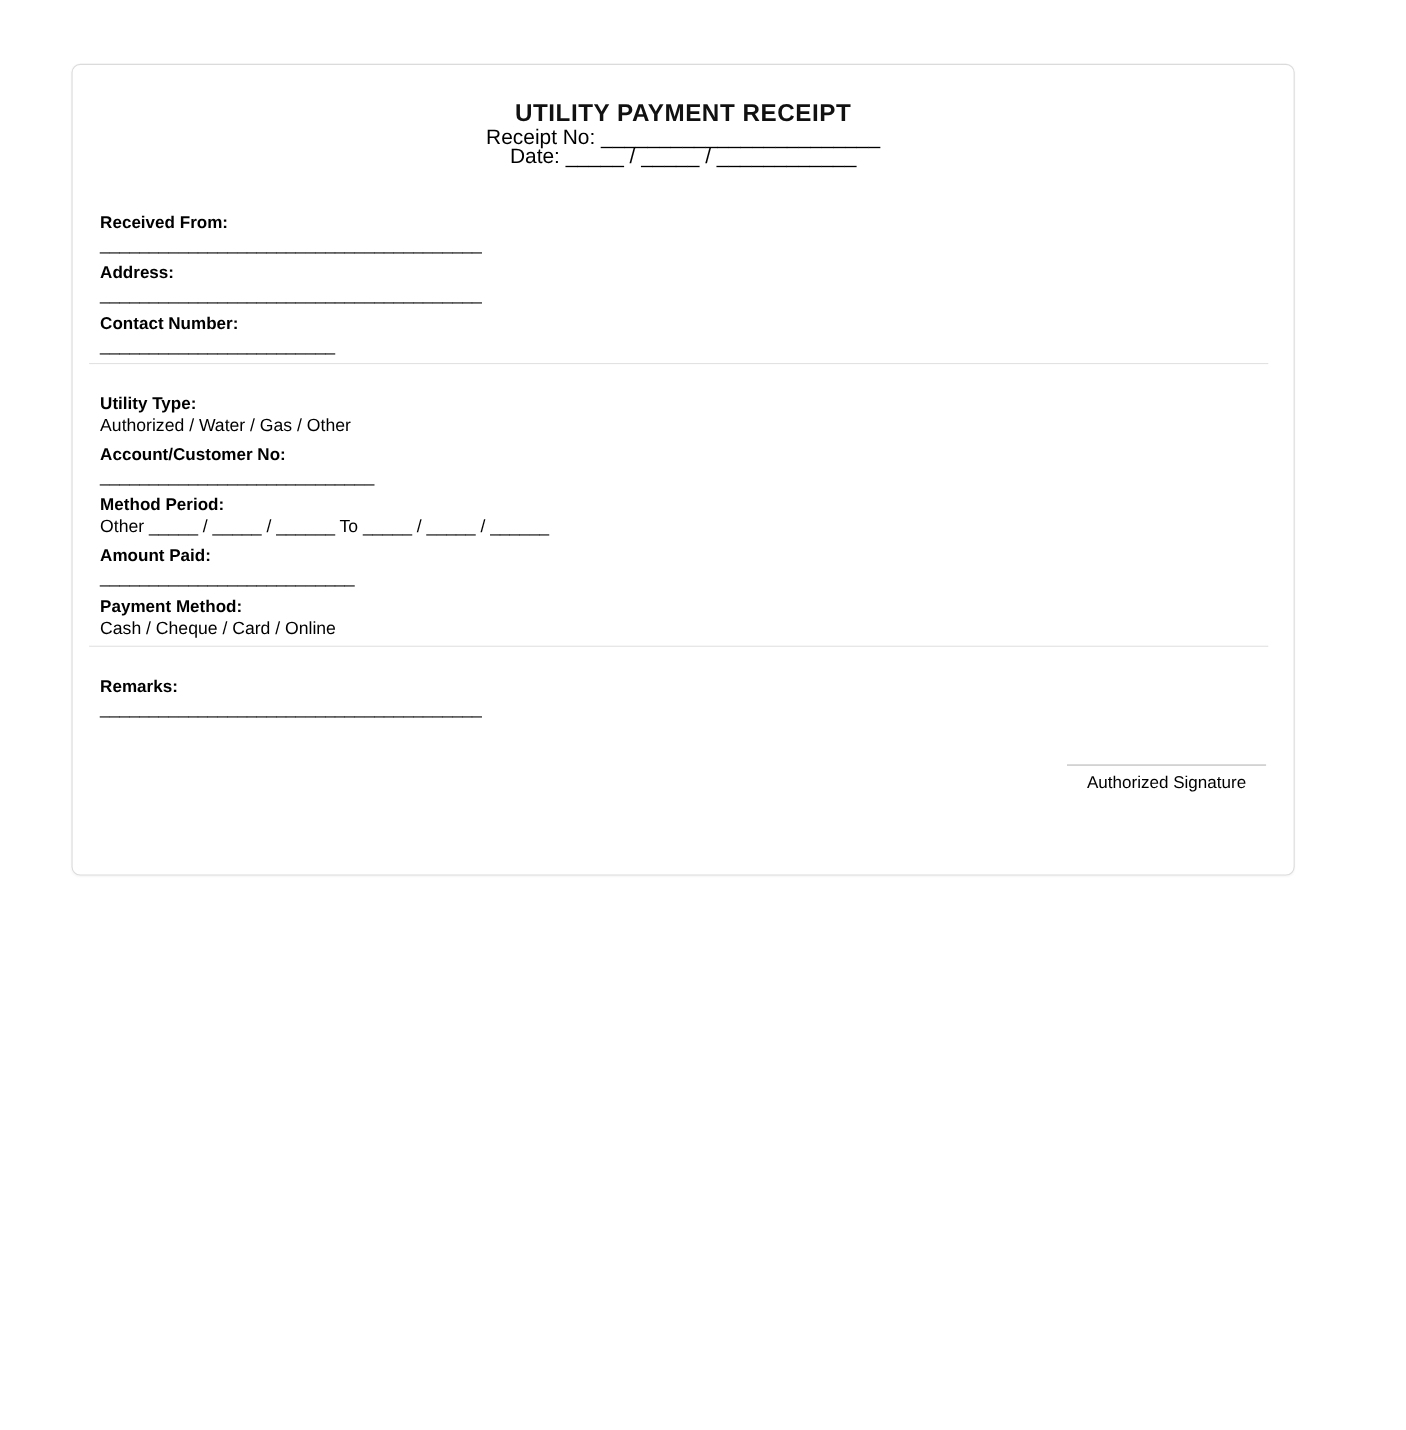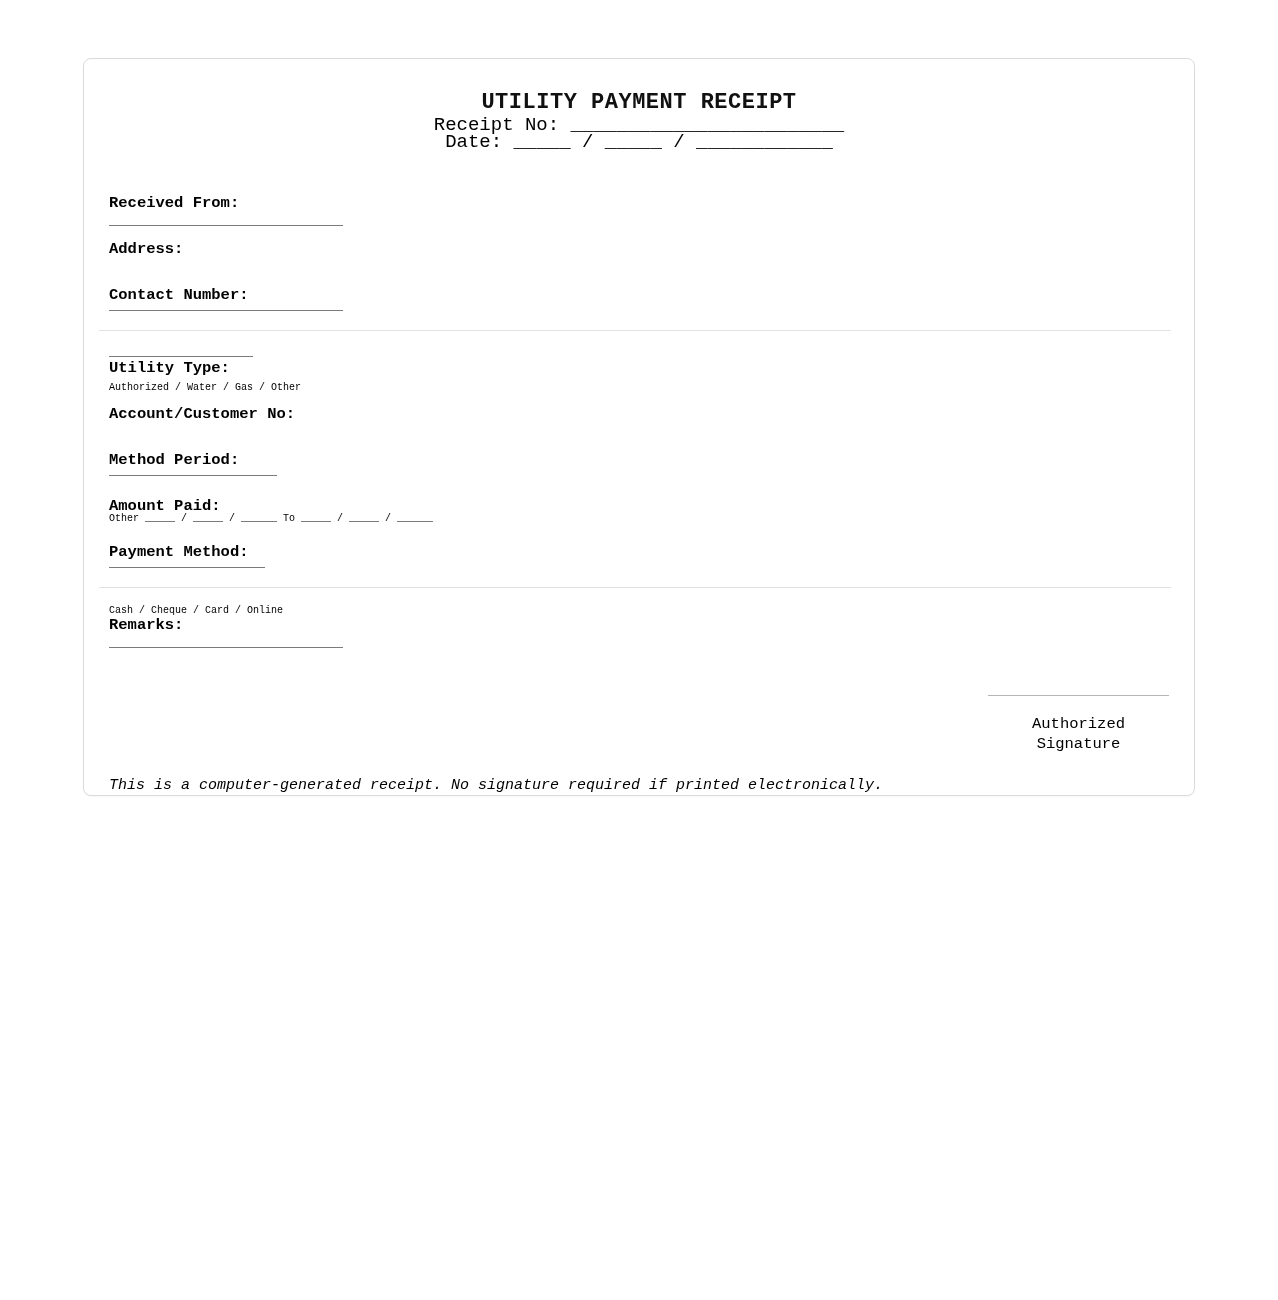--- a/index.html
+++ b/index.html
@@ -9,30 +9,29 @@
     color: #000000;
   }
   .page {
     position: relative;
     width: 1278px;
     height: 1300px;
     background: #ffffff;
   }
   .receipt-card {
     position: absolute;
-    left: 83px;
+    left: 65px;
     top: 58px;
     width: 1112px;
     height: 738px;
     background: #ffffff;
     border: 1px solid #dbdbdb;
     border-radius: 8px;
     box-shadow: 0 1px 2px rgba(0,0,0,0.04);
     padding: 0 25px;
-    font-family: Liberation Mono, monospace;
   }
   .header {
     text-align: center;
     padding-top: 30px;
   }
   .title {
     font-size: 22px;
     font-weight: bold;
     letter-spacing: 0.5px;
     line-height: 28px;
@@ -50,41 +49,41 @@
     line-height: 20px;
     flex-direction: column;
   }
   .row .label {
     width: 195px;
     flex-shrink: 0;
     font-size: 15.5px;
     font-weight: bold;
   }
   .row .value {
-    font-size: 10px;
+    font-size: 16px;
     white-space: pre;
   }
   .first-row       { margin-top: 42px; }
-  .gap-row         { margin-top: 26px; gap: 39px; }
+  .gap-row         { margin-top: 26px; }
   .divider {
     border: none;
     border-top: 1px solid #e2e2e2;
     margin-left: -10px;
     margin-right: -2px;
   }
   .divider-1 { margin-top: 25px; }
   .after-divider { margin-top: 27px; justify-content: space-between; }
   .divider-2 { margin-top: 25px; }
   .signature-block {
     margin-top: 60px;
     margin-left: auto;
     width: 181px;
     border-top: 1px solid #b5b5b5;
     text-align: center;
-    padding-top: 18px;
+    padding-top: 6px;
   }
   .sig-label {
     font-size: 15.5px;
     line-height: 20px;
   }
   .footer-note {
     margin-top: 23px;
     font-size: 15px;
     font-style: italic;
     line-height: 18px;
@@ -142,16 +141,15 @@
 
     <div class="row after-divider">
       <span class="label">Remarks:</span>
       <span class="value">_______________________________________</span>
     </div>
 
     <div class="signature-block">
       <div class="sig-label">Authorized Signature</div>
     </div>
 
-    <div class="footer-note">This is a computer-generated receipt. No signature required if printed electronically.</div>
 
   </div>
 </div>
 
 </body></html>

